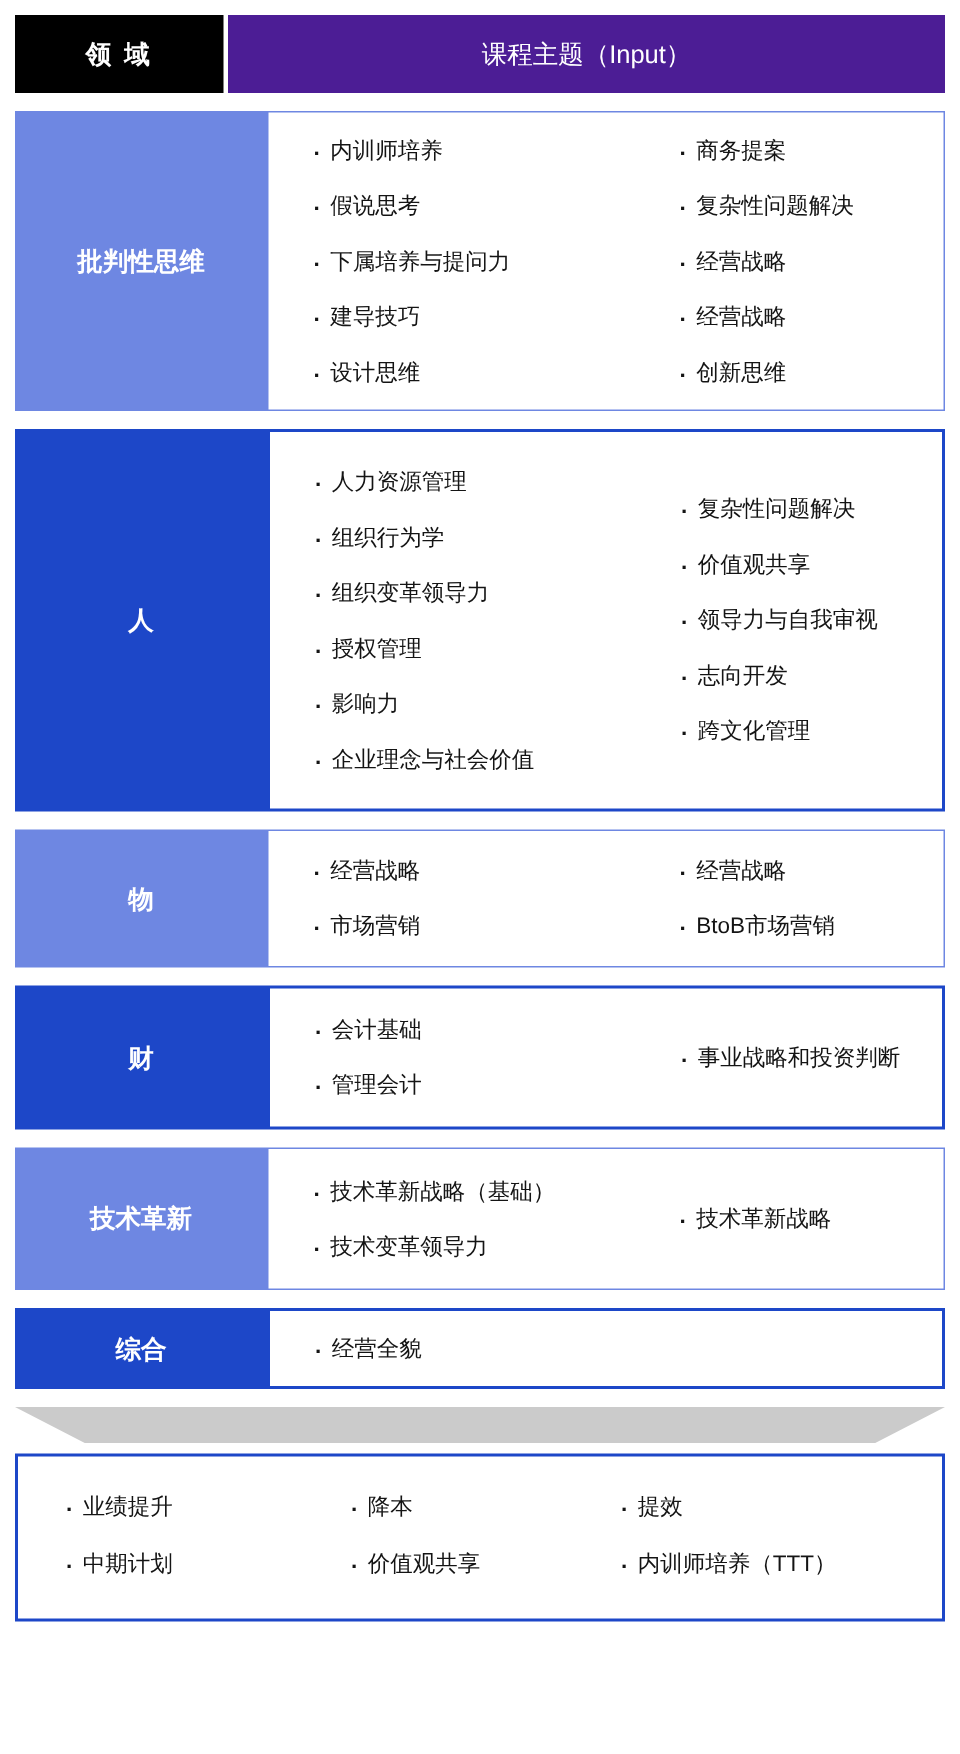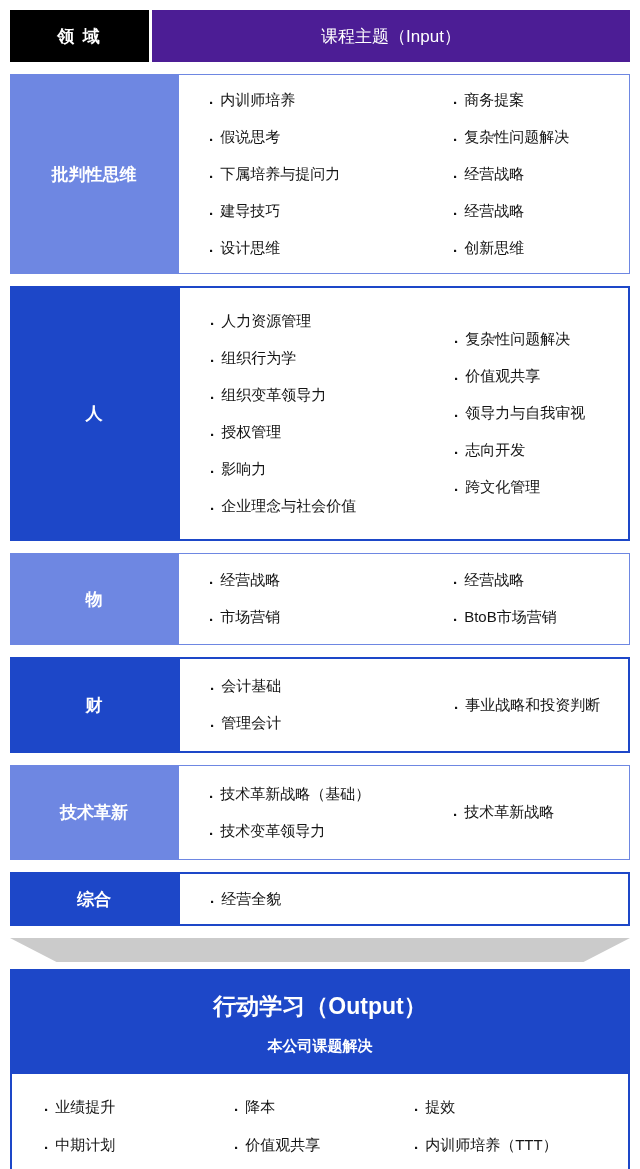--- a/index.html
+++ b/index.html
@@ -242,24 +242,20 @@
             <span class="dot">.</span>
             <span>经营全貌</span>
           </li>
       </ul>
     </div>
   </div>
 
   <div class="arrow"></div>
 
   <div class="output">
-    <div class="output-head">
-      <div class="output-title">行动学习（Output）</div>
-      <div class="output-sub">本公司课题解决</div>
-    </div>
     <div class="output-body">
       <ul class="col out-col o1">
         <li class="item">
             <span class="dot">.</span>
             <span>业绩提升</span>
           </li>
         <li class="item">
             <span class="dot">.</span>
             <span>中期计划</span>
           </li>

